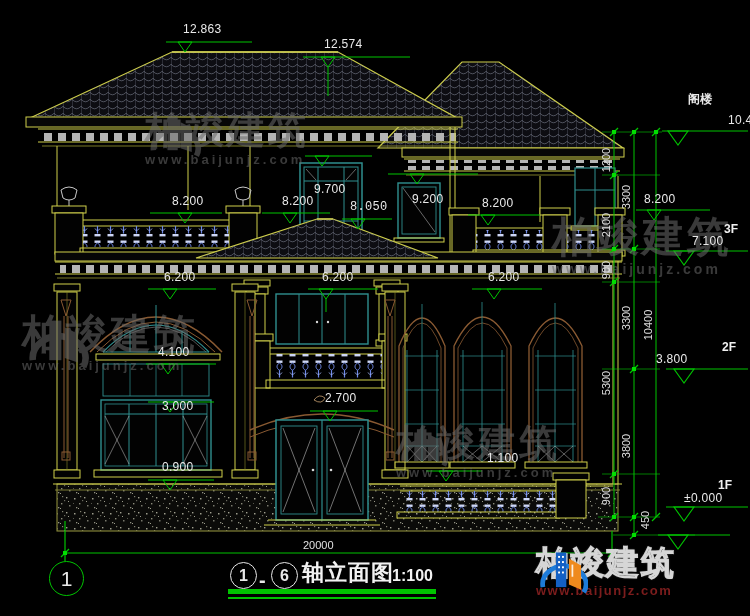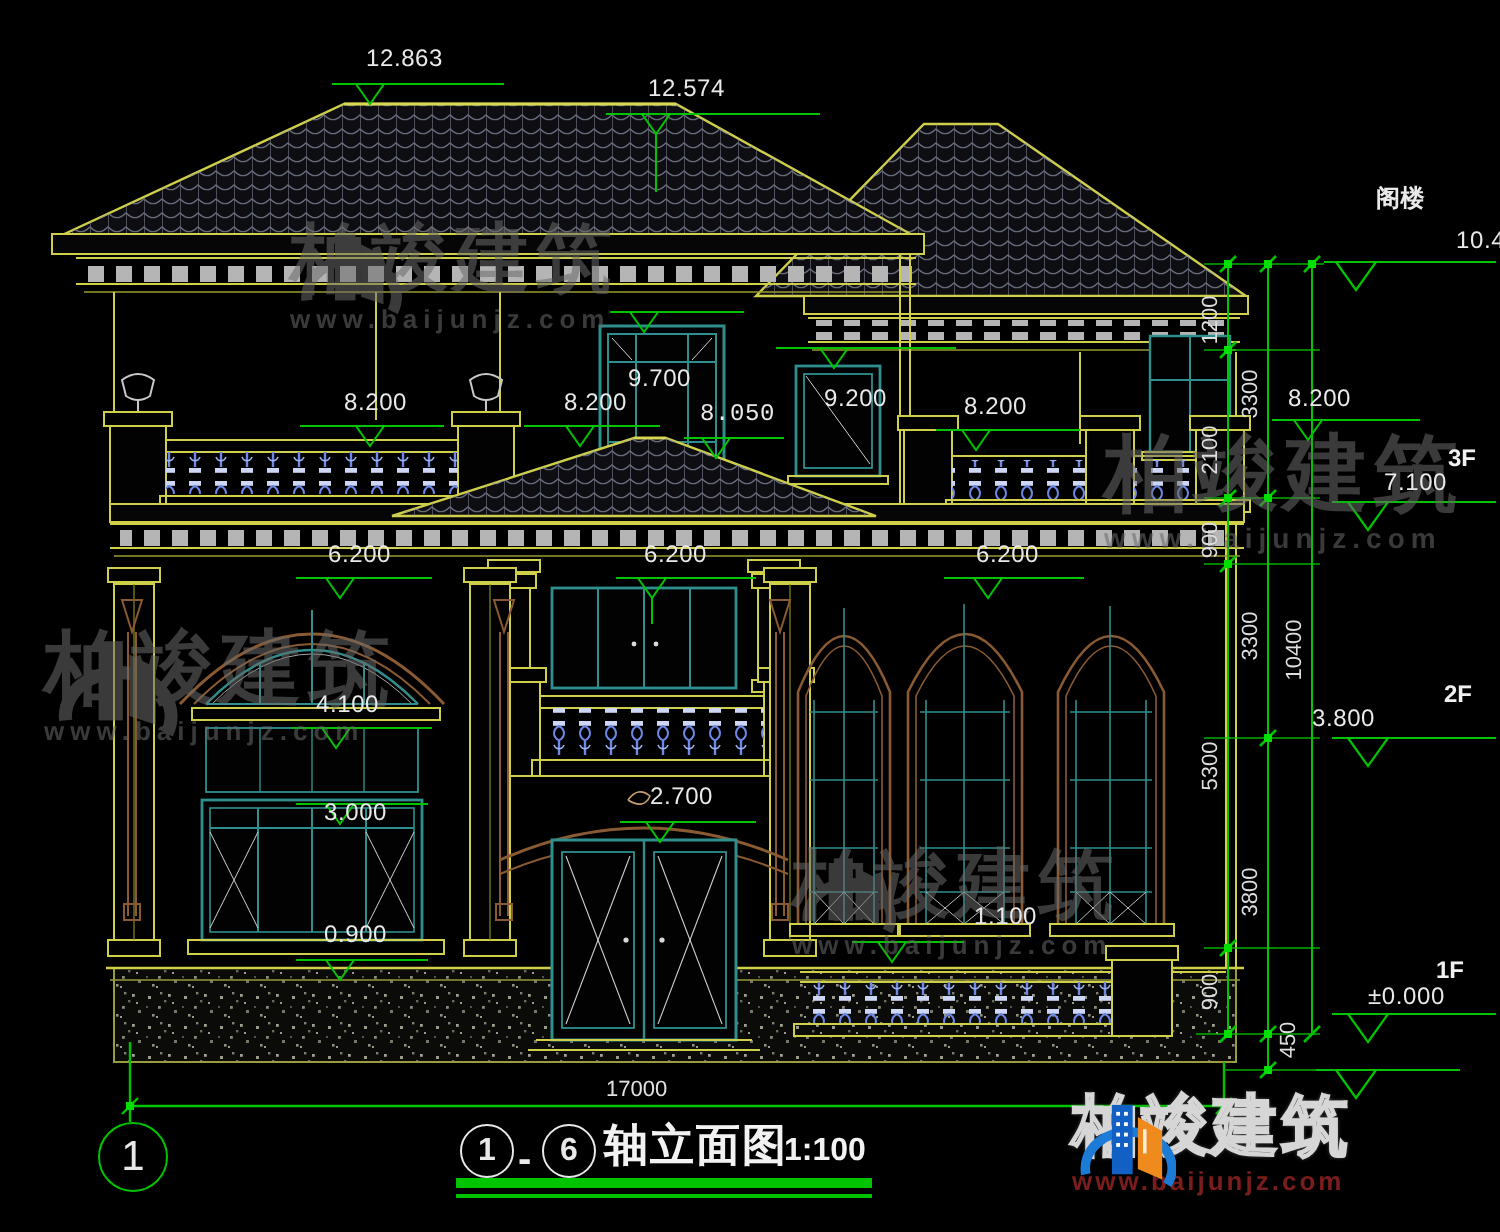--- a/index.html
+++ b/index.html
@@ -539,21 +539,21 @@
 <div class="rot" style="left:606px;top:225px;">2100</div>
 <div class="rot" style="left:606px;top:270px;">900</div>
 <div class="rot" style="left:606px;top:383px;">5300</div>
 <div class="rot" style="left:606px;top:496px;">900</div>
 <div class="rot" style="left:626px;top:197px;">3300</div>
 <div class="rot" style="left:626px;top:318px;">3300</div>
 <div class="rot" style="left:626px;top:446px;">3800</div>
 <div class="rot" style="left:648px;top:325px;">10400</div>
 <div class="rot" style="left:645px;top:520px;">450</div>
 
-<div class="dim" style="left:303px;top:540px;">17000</div>
+<div class="dim" style="left:303px;top:540px;">20000</div>
 
 <div class="axis" style="left:49px;top:561px;">1</div>
 
 <div class="circ" style="left:230px;top:562px;">1</div>
 <div class="dash" style="left:259px;top:570px;">-</div>
 <div class="circ" style="left:271px;top:562px;">6</div>
 <div class="titleTxt" style="left:302px;top:562px;">轴立面图</div>
 <div class="scaleTxt" style="left:392px;top:568px;">1:100</div>
 <div class="bar" style="left:228px;top:589px;width:208px;height:5px;"></div>
 <div class="bar" style="left:228px;top:597px;width:208px;height:2px;"></div>

